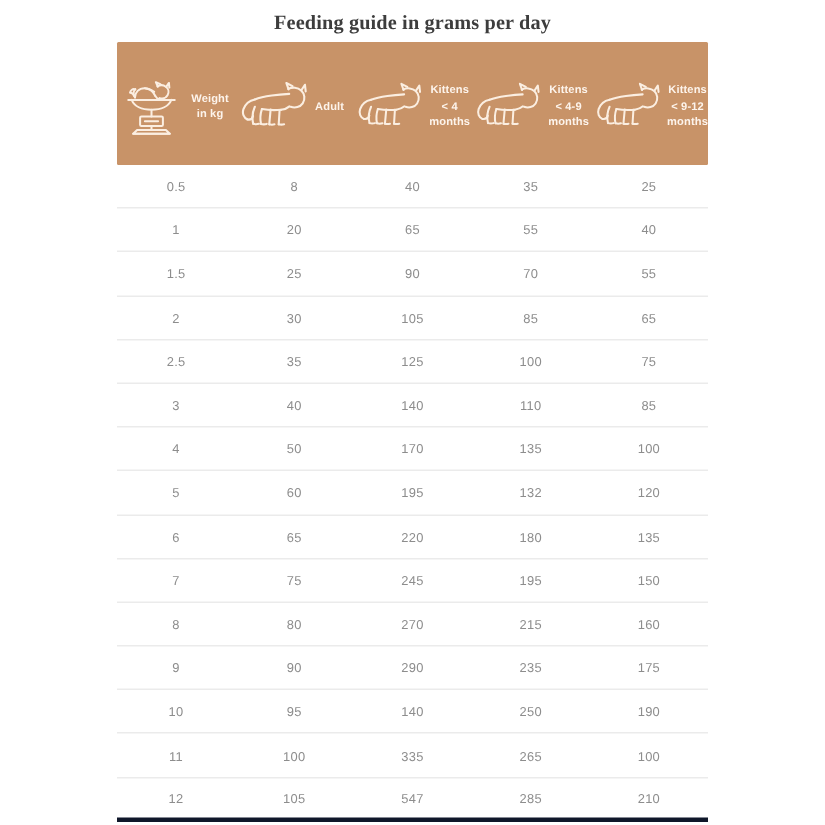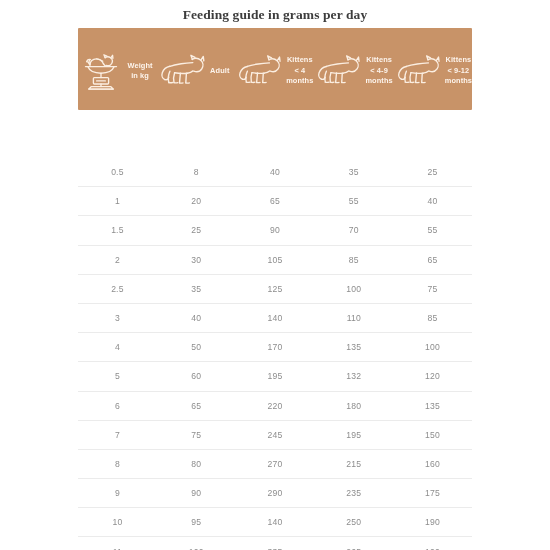--- a/index.html
+++ b/index.html
@@ -76,22 +76,22 @@
   }
 
   
   .tbody { width: 100%; }
   .tr {
     display: flex;
     height: 29.2px;
     align-items: center;
     border-bottom: 1px solid #ebebeb;
   }
-  .tr:first-child { border-top: none; margin-top: 48px; }
-  .tr:last-child { border-bottom: 5px solid #0f172a; flex-direction: column; }
+  .tr:first-child { border-top: none; }
+  .tr:last-child { border-bottom: 3px solid #0f172a; }
   .td {
     flex: 1 1 0;
     text-align: center;
     font-size: 8.6px;
     color: #8d8d8d;
     letter-spacing: 0.2px;
   }
 
   
   .note {

